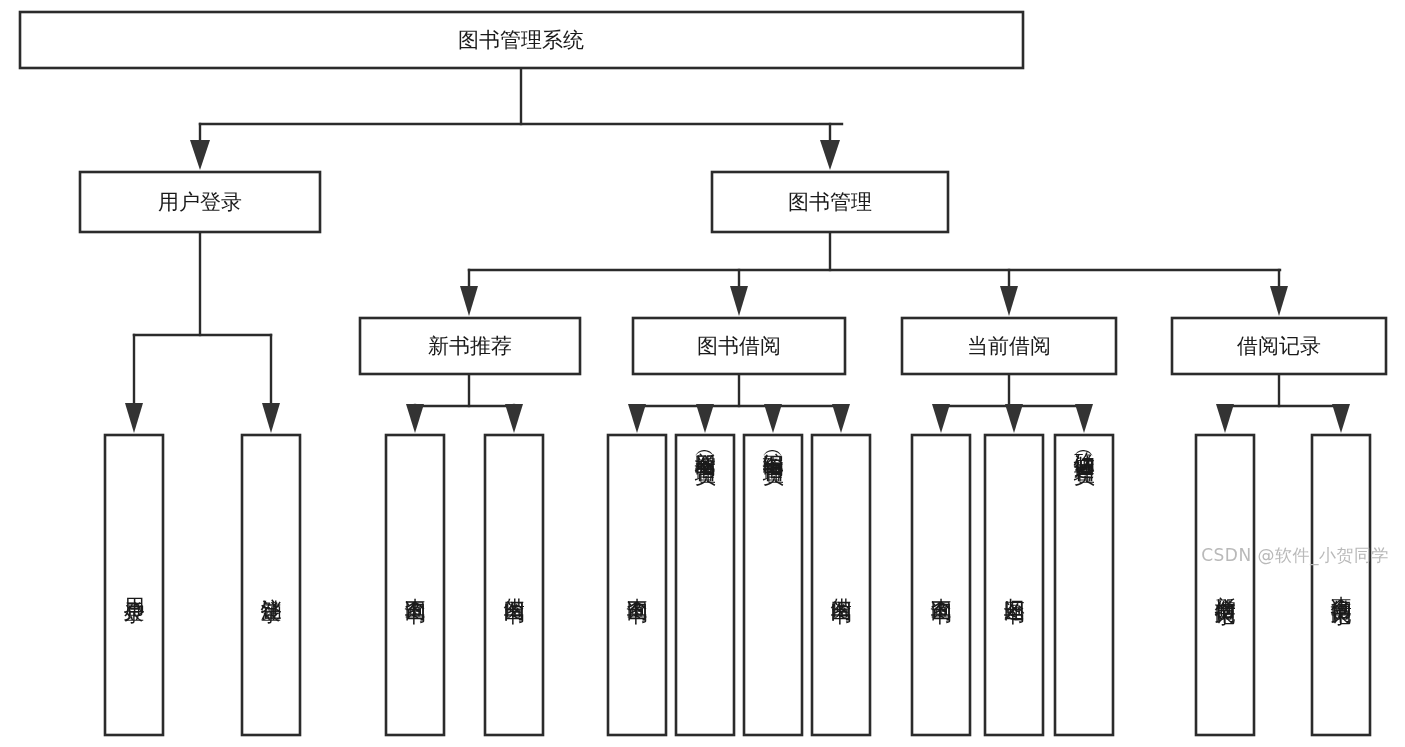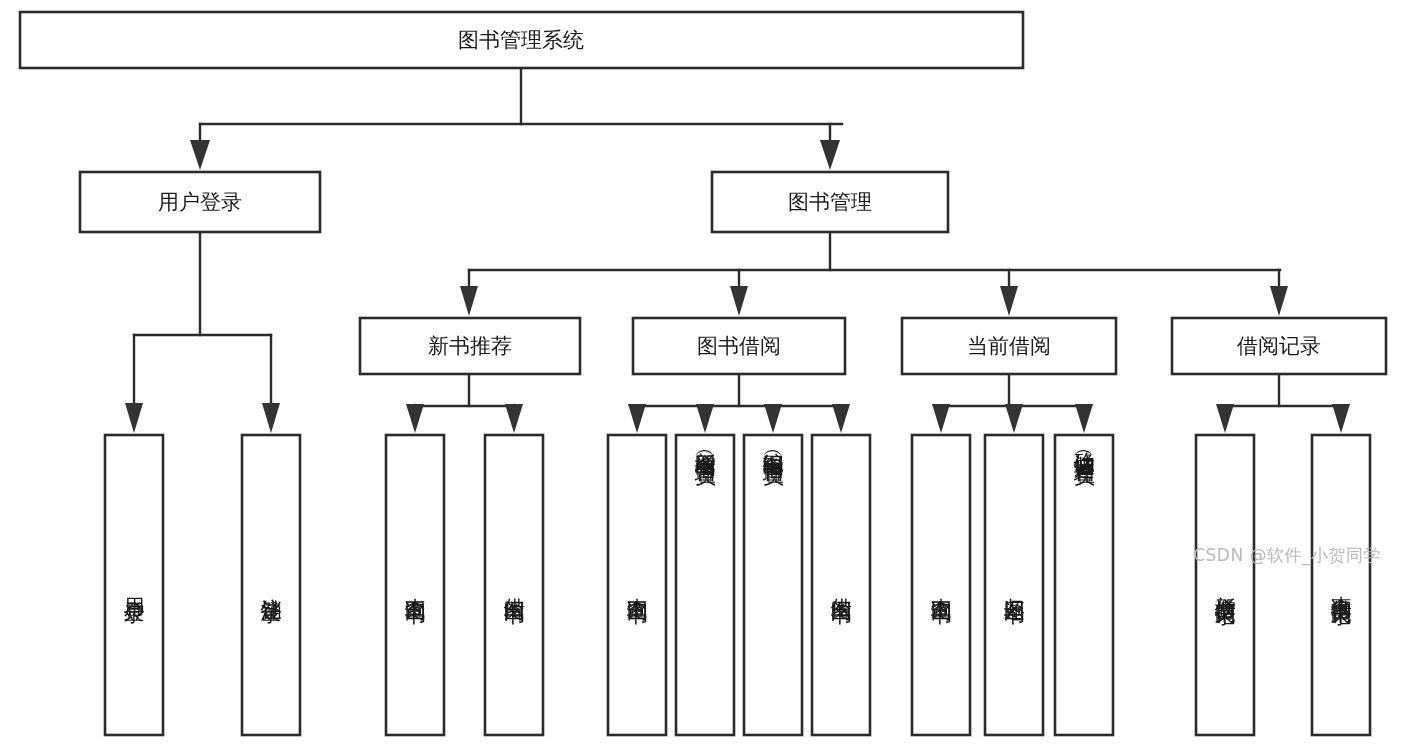--- a/index.html
+++ b/index.html
@@ -60,21 +60,21 @@
     text-orientation: upright;
     font-family: "DejaVu Sans", "Liberation Sans", sans-serif;
     font-size: 21px;
     line-height: 1.08;
     color: #1a1a1a;
     letter-spacing: 2px;
     white-space: nowrap;
   }
   .watermark {
     position: absolute;
-    right: 24px;
+    right: 16px;
     bottom: 6px;
     font-family: "DejaVu Sans", "Liberation Sans", sans-serif;
     font-size: 17px;
     color: #b9b9b9;
     letter-spacing: 0.5px;
     white-space: nowrap;
   }
 </style>
 </head>
 <body>

